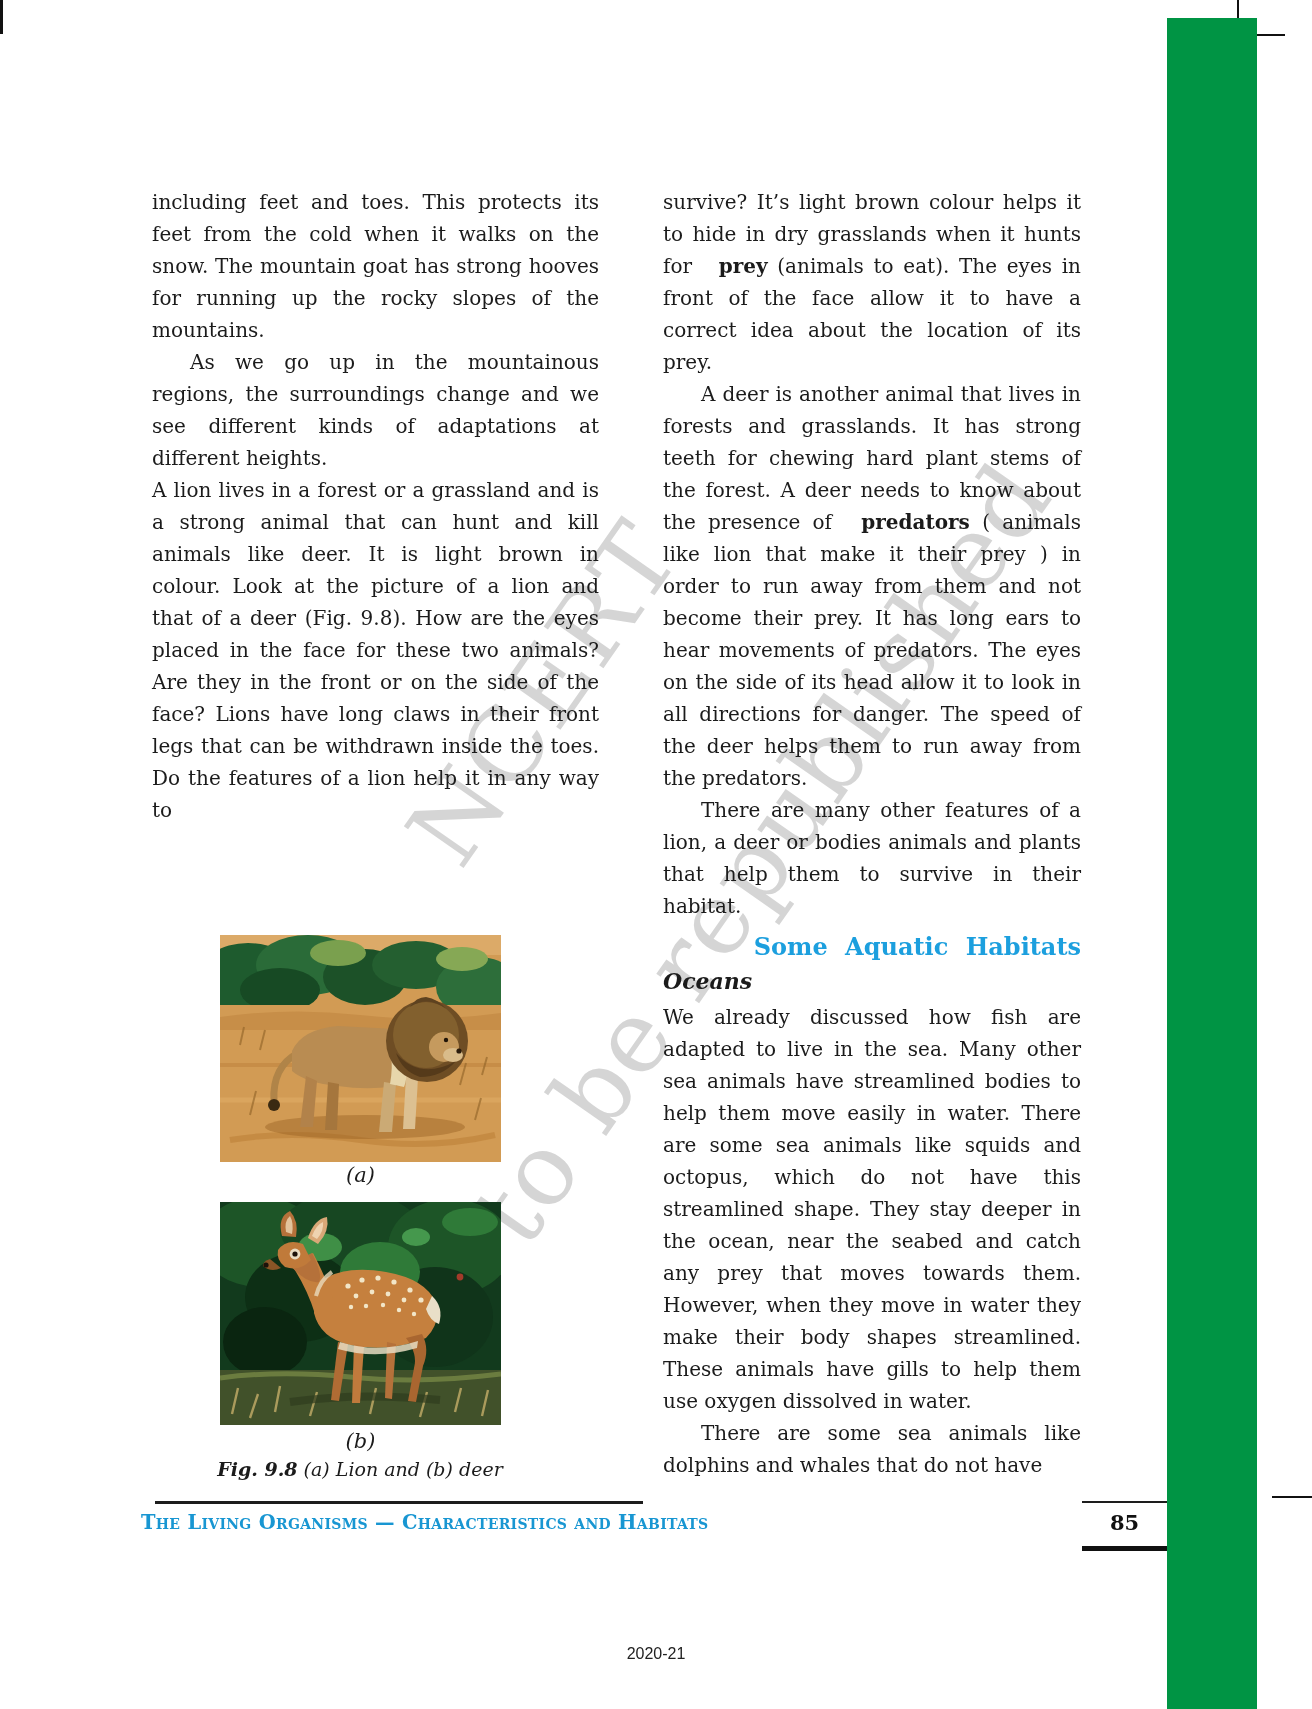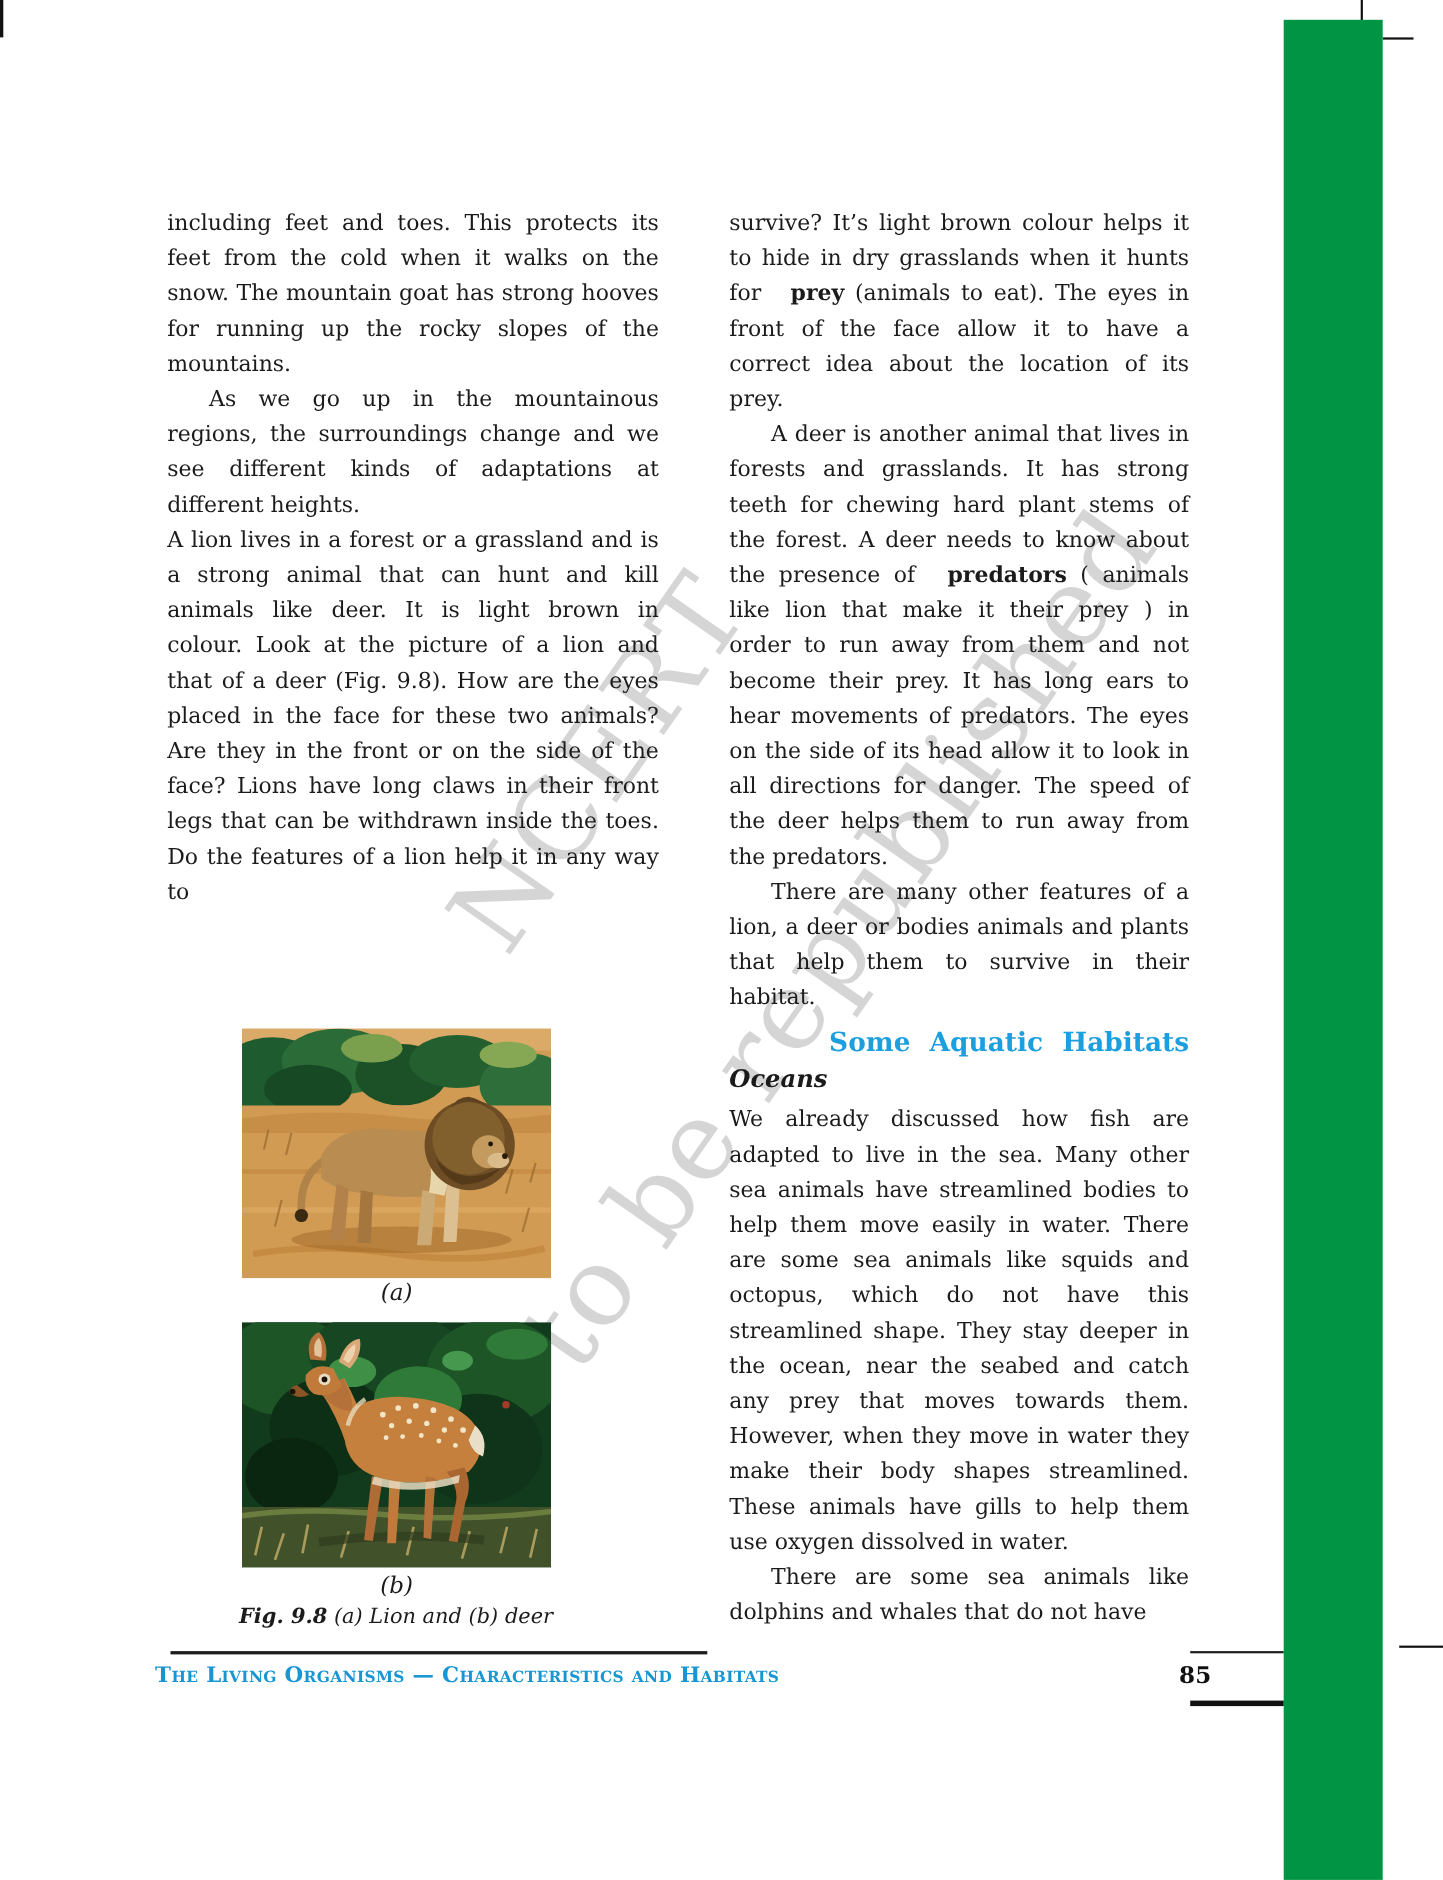--- a/index.html
+++ b/index.html
@@ -44,21 +44,21 @@
   .label-b{top:1429px;}
   .fig-caption{position:absolute;z-index:2;left:160px;top:1458px;width:400px;
                text-align:center;font-size:19px;font-style:italic;}
   .fig-caption .fig-num{font-weight:bold;}
   
   .footer-rule{position:absolute;left:155px;top:1501px;width:488px;height:3px;background:#1d1d1d;}
   .footer-title{position:absolute;left:141px;top:1511px;font-variant:small-caps;
                 font-weight:bold;font-size:19.5px;letter-spacing:.3px;
                 color:var(--footer-blue,#1896D2);}
   .pn-rule-top{position:absolute;left:1082px;top:1501px;width:85px;height:2px;background:#1d1d1d;}
-  .pn{position:absolute;left:1044px;top:1510px;width:85px;text-align:center;
+  .pn{position:absolute;left:1082px;top:1510px;width:85px;text-align:center;
       font-weight:bold;font-size:21px;color:#111;}
   .pn-rule-bottom{position:absolute;left:1082px;top:1546px;width:85px;height:5px;background:#111;}
   .year{position:absolute;left:0;top:1645px;width:1312px;text-align:center;
         font-family:"Liberation Sans",sans-serif;font-size:16px;color:#222;}
 </style>
 </head>
 <body>
 
 <div class="page">
 
@@ -192,14 +192,15 @@
 
   <div class="fig-caption">
     <span class="fig-num">Fig. 9.8</span><span> (a) Lion and (b) deer</span>
   </div>
 
   <div class="footer-rule"></div>
   <div class="footer-title">The Living Organisms — Characteristics and Habitats</div>
   <div class="pn-rule-top"></div>
   <div class="pn">85</div>
   <div class="pn-rule-bottom"></div>
+  <div class="year">2020-21</div>
 
 </div>
 
 </body></html>

